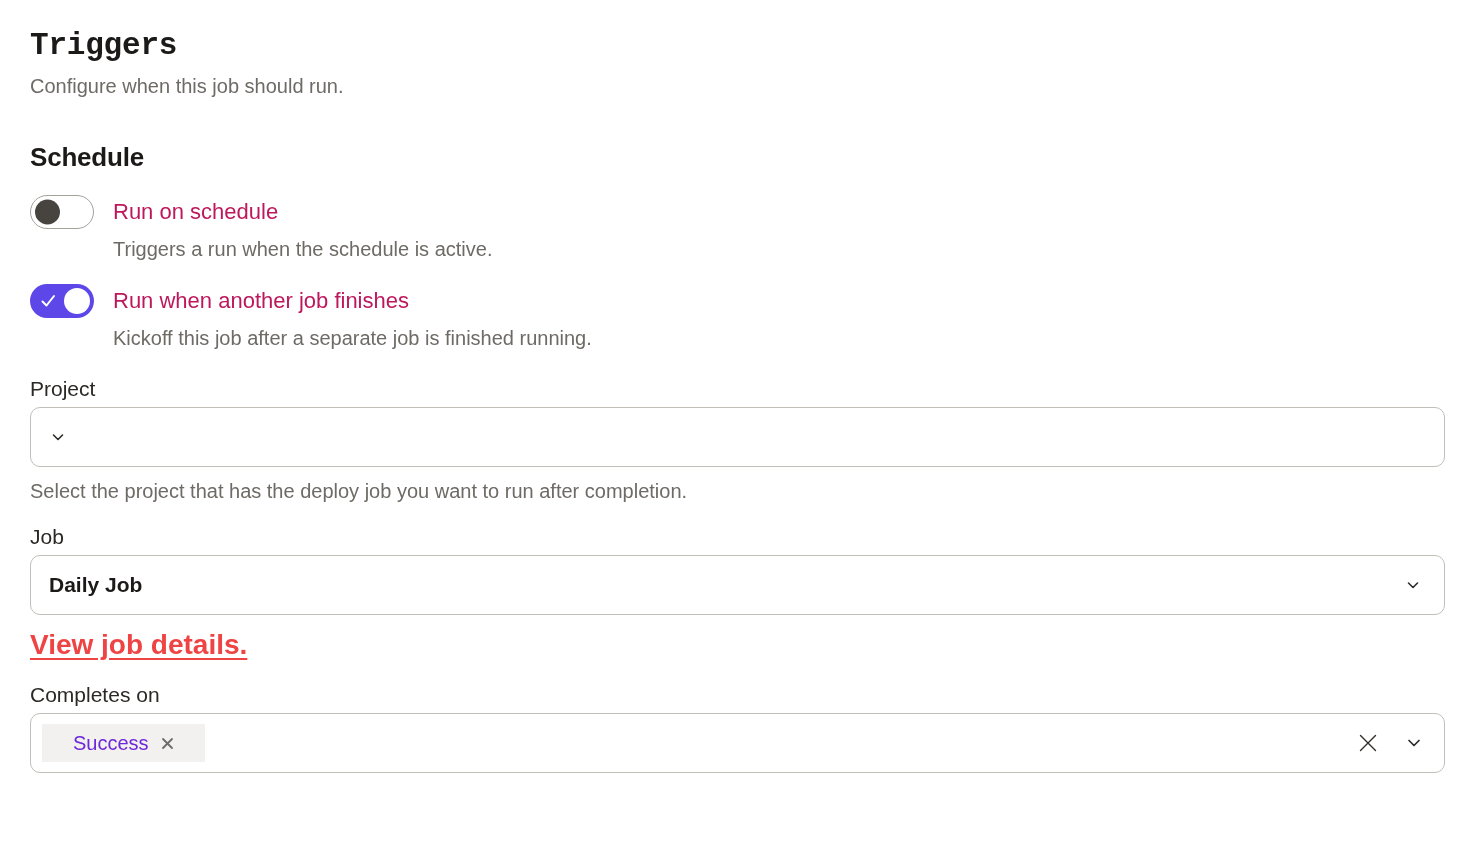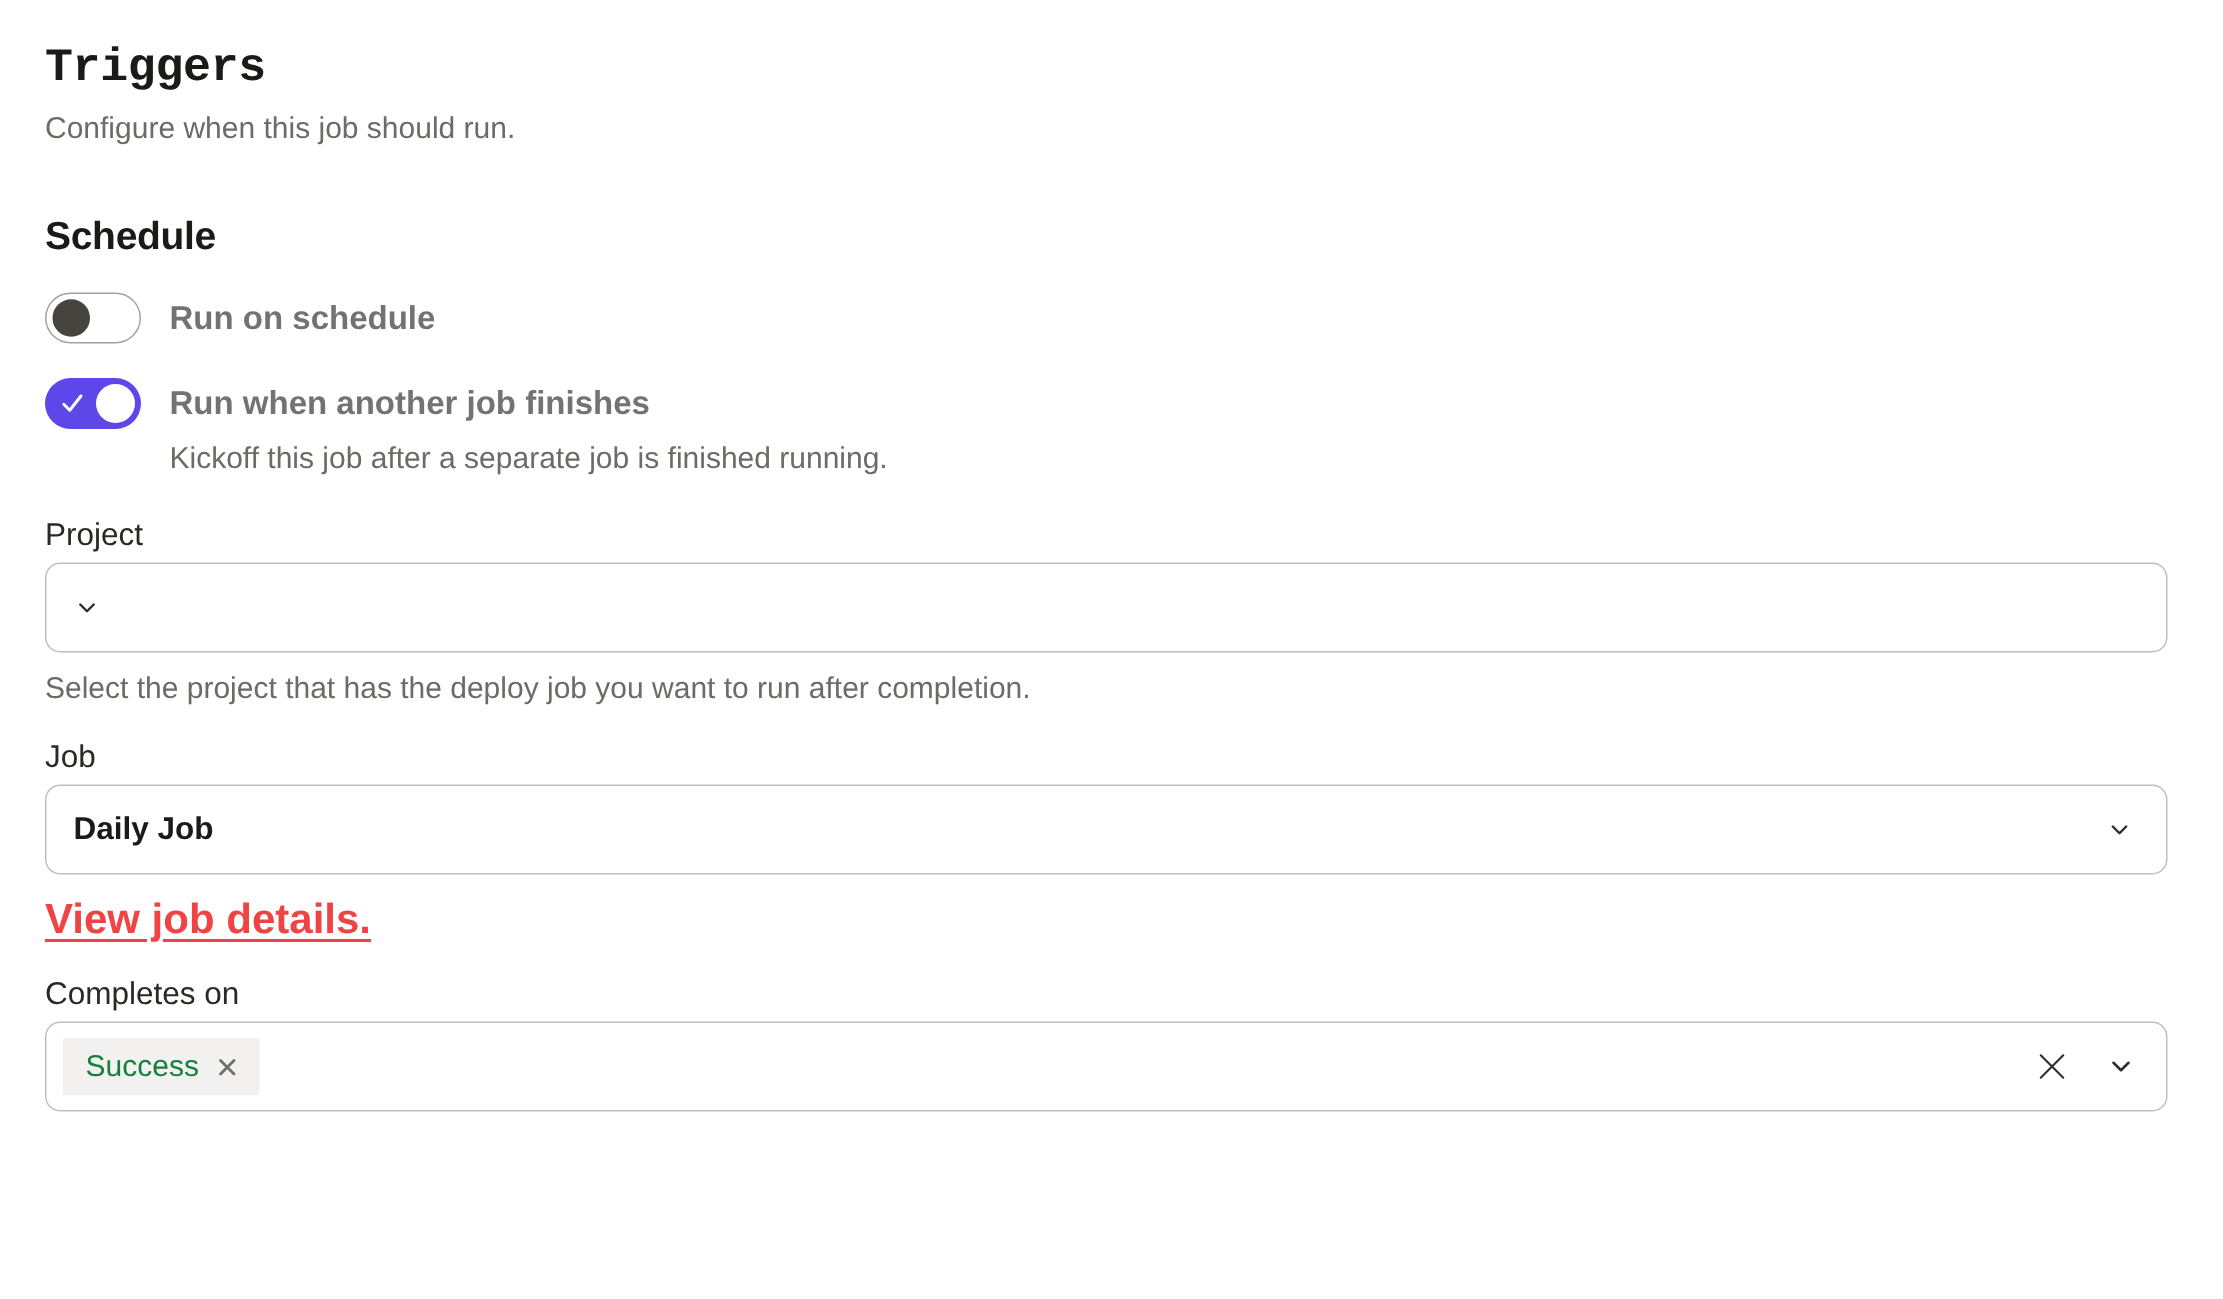--- a/index.html
+++ b/index.html
@@ -17,42 +17,42 @@
 
   .toggle-row { display:flex; align-items:flex-start; margin-top:23px; }
   .toggle-col { width:83px; flex:0 0 83px; padding-top:0; }
   .toggle { position:relative; width:64px; height:34px; border-radius:17px; cursor:pointer; }
   .toggle.off { background:#ffffff; border:1.5px solid #a5a19c; }
   .toggle.off .knob { position:absolute; left:4px; top:50%; transform:translateY(-50%); width:25px; height:25px; border-radius:50%; background:#474440; }
   .toggle.on { background:#5d47e8; }
   .toggle.on .knob { position:absolute; right:4px; top:50%; transform:translateY(-50%); width:26px; height:26px; border-radius:50%; background:#ffffff; }
   .toggle.on .check { position:absolute; left:11px; top:50%; transform:translateY(-50%); display:flex; }
 
-  .toggle-label { font-size:22px; font-weight:700; line-height:34px; color:#737373; }
+  .toggle-label { font-size:22px; font-weight:400; line-height:34px; color:#be185d; }
   .toggle-desc { margin-top:8px; font-size:20px; line-height:24px; color:#6e6a65; }
 
   .field-label { font-size:21px; font-weight:500; color:#2b2926; line-height:24px; }
   .lbl-project { margin-top:27px; }
   .lbl-job { margin-top:22px; }
   .lbl-completes { margin-top:22px; }
 
   .select-box { margin-top:6px; height:60px; width:1415px; border:1px solid #c2bfbb; border-radius:10px;
                 display:flex; align-items:center; justify-content:space-between; padding:0 22px 0 18px;
                 background:#fff; cursor:pointer; }
   .select-value { font-size:21px; font-weight:600; color:#1c1a18; }
   .help-text { margin-top:12px; font-size:20px; line-height:24px; color:#6e6a65; }
 
   .link { display:inline-block; margin-top:14px; font-size:28px; font-weight:700; color:#ef4444;
           text-decoration:underline; text-underline-offset:4px; cursor:pointer; }
 
   .multiselect { margin-top:6px; height:60px; width:1415px; border:1px solid #c2bfbb; border-radius:10px;
                  display:flex; align-items:center; justify-content:space-between; padding:0 20px 0 11px;
                  background:#fff; }
   .tag { display:inline-flex; align-items:center; gap:12px; background:#f2f1ef; border-radius:1px;
-         height:38px; padding:0 15px; font-size:20px; font-weight:500; color:#15803d; }
+         height:38px; padding:0 31px; font-size:20px; font-weight:500; color:#6d28d9; }
   .tag .tag-x { display:flex; cursor:pointer; }
   .ms-icons { display:flex; align-items:center; gap:24px; }
   .icon-btn { display:flex; align-items:center; justify-content:center; cursor:pointer; }
 </style>
 </head>
 <body>
 
 <div class="page">
 
   <div class="page-title">Triggers</div>
@@ -62,20 +62,21 @@
   <div class="section-heading section-schedule">Schedule</div>
 
   <div class="toggle-row">
     <div class="toggle-col">
       <div class="toggle off">
         <div class="knob"></div>
       </div>
     </div>
     <div>
       <div class="toggle-label">Run on schedule</div>
+      <div class="toggle-desc">Triggers a run when the schedule is active.</div>
     </div>
   </div>
 
   
 
   <div class="toggle-row">
     <div class="toggle-col">
       <div class="toggle on">
         <span class="check">
           <svg width="15" height="13" viewBox="0 0 15 13">

